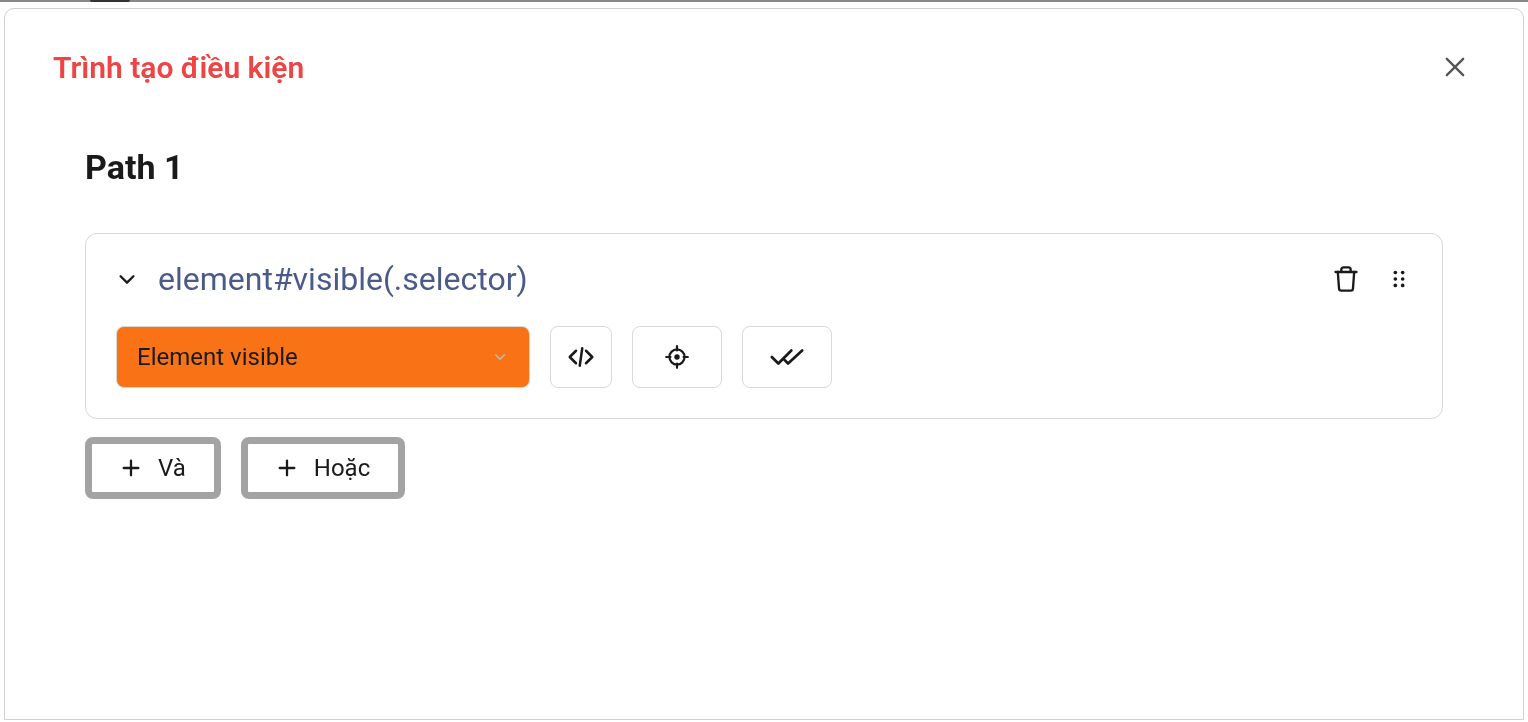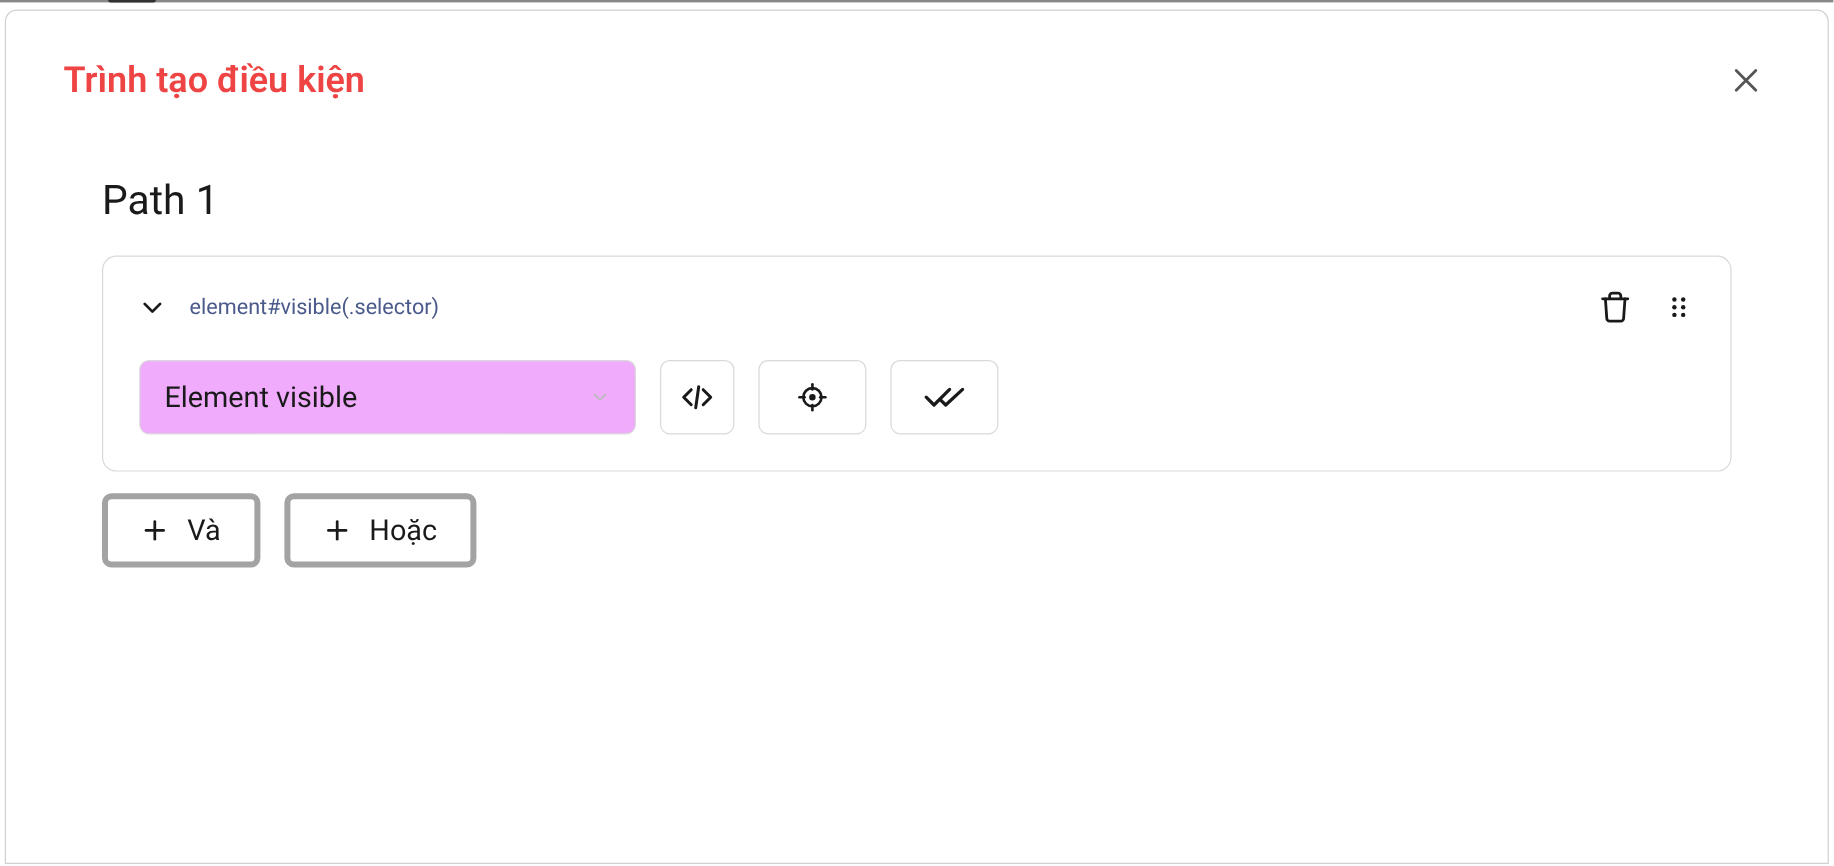--- a/index.html
+++ b/index.html
@@ -68,23 +68,23 @@
     }
     .close-btn svg {
       width: 28px;
       height: 28px;
     }
     .content {
       padding: 60px 80px 0 80px;
     }
     .path-title {
       font-size: 34px;
-      font-weight: 400;
-      color: #1a1a1a;
-      margin-bottom: 26px;
+      font-weight: 700;
+      color: #1a1a1a;
+      margin-bottom: 46px;
     }
     .condition-card {
       border: 1px solid #d9d9d9;
       border-radius: 12px;
       padding: 26px 30px 30px 30px;
       margin-bottom: 18px;
     }
     .condition-header {
       display: flex;
       align-items: center;
@@ -99,21 +99,21 @@
     .chevron-down {
       cursor: pointer;
       color: #1a1a1a;
       display: flex;
     }
     .chevron-down svg {
       width: 22px;
       height: 22px;
     }
     .condition-expr {
-      font-size: 18px;
+      font-size: 32px;
       color: #4a5a8a;
       font-weight: 400;
     }
     .condition-header-right {
       display: flex;
       align-items: center;
       gap: 24px;
     }
     .icon-btn {
       background: none;
@@ -141,21 +141,21 @@
     .select-box {
       position: relative;
       flex: 0 0 414px;
       height: 62px;
       border: 1px solid #d9d9d9;
       border-radius: 8px;
       display: flex;
       align-items: center;
       padding: 12px 20px;
       cursor: pointer;
-      background: #f0abfc;
+      background: #f97316;
     }
     .select-box-text {
       font-size: 24px;
       color: #1a1a1a;
       flex: 1;
     }
     .select-caret {
       color: #bbb;
       display: flex;
     }
@@ -214,21 +214,21 @@
     .action-btn.wide svg {
       width: 38px;
       height: 26px;
     }
     .bottom-buttons {
       display: flex;
       gap: 20px;
     }
     .add-btn {
       height: 62px;
-      border: 5px solid #a3a3a3;
+      border: 7px solid #a3a3a3;
       border-radius: 8px;
       background: #fff;
       cursor: pointer;
       display: flex;
       align-items: center;
       gap: 16px;
       padding: 0 28px;
       font-size: 24px;
       color: #1a1a1a;
       font-family: inherit;

